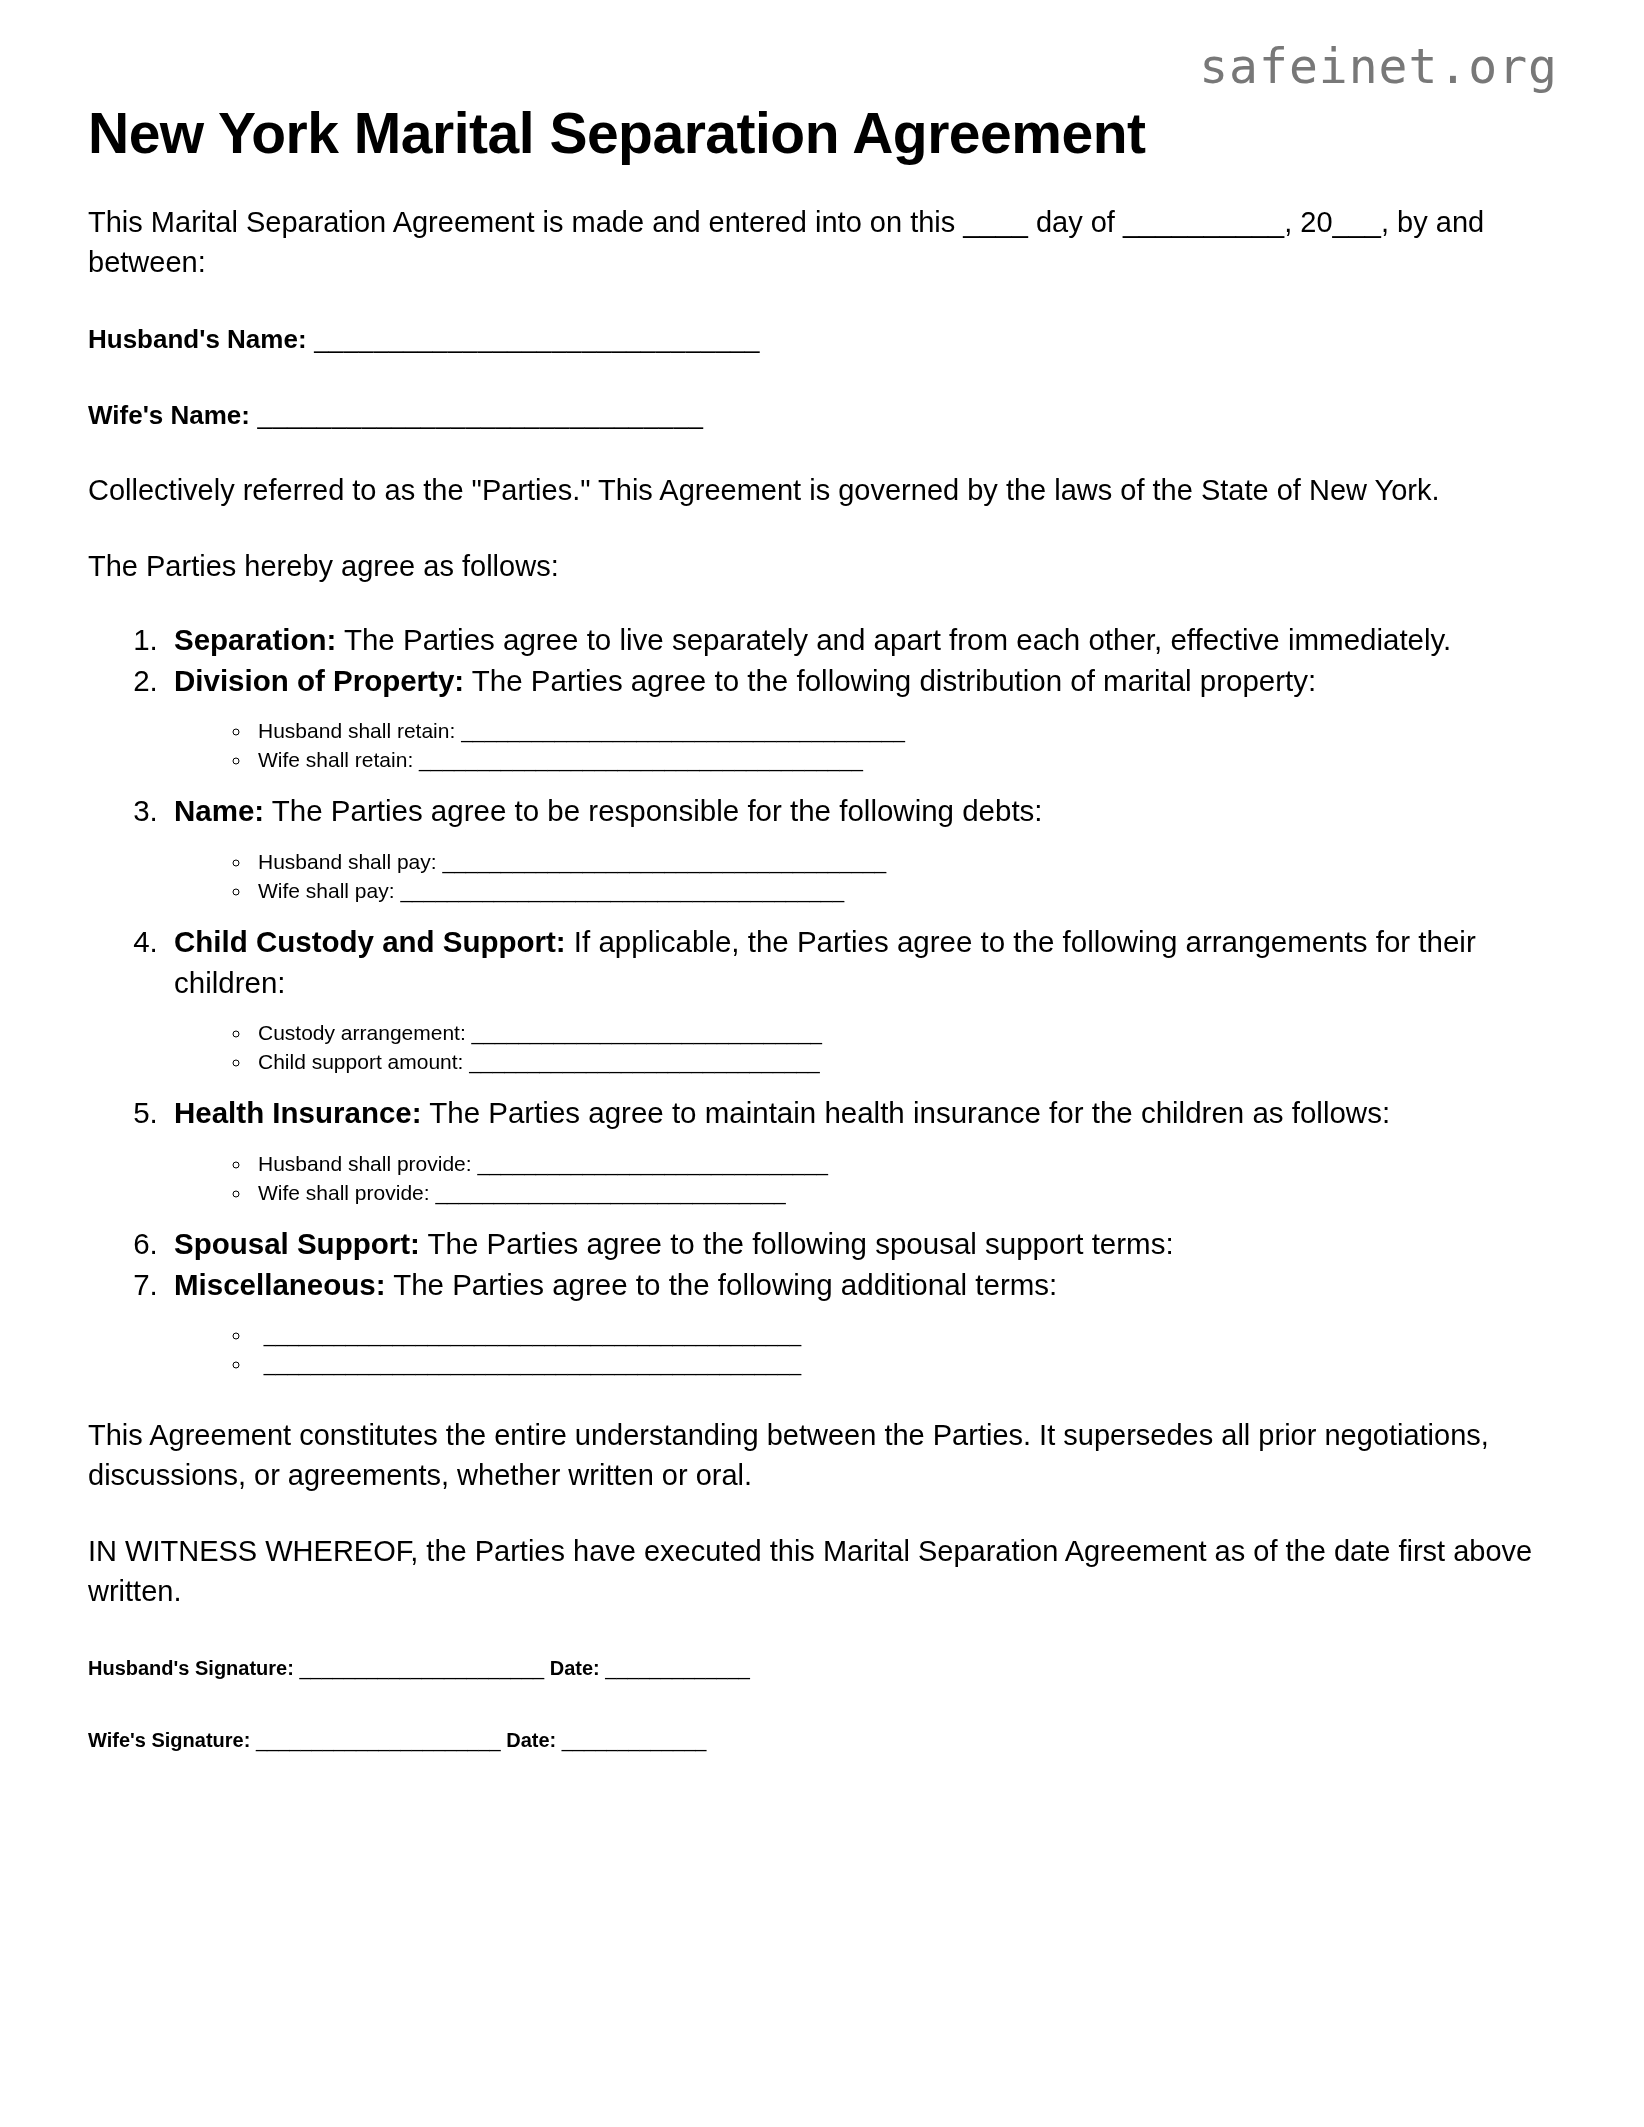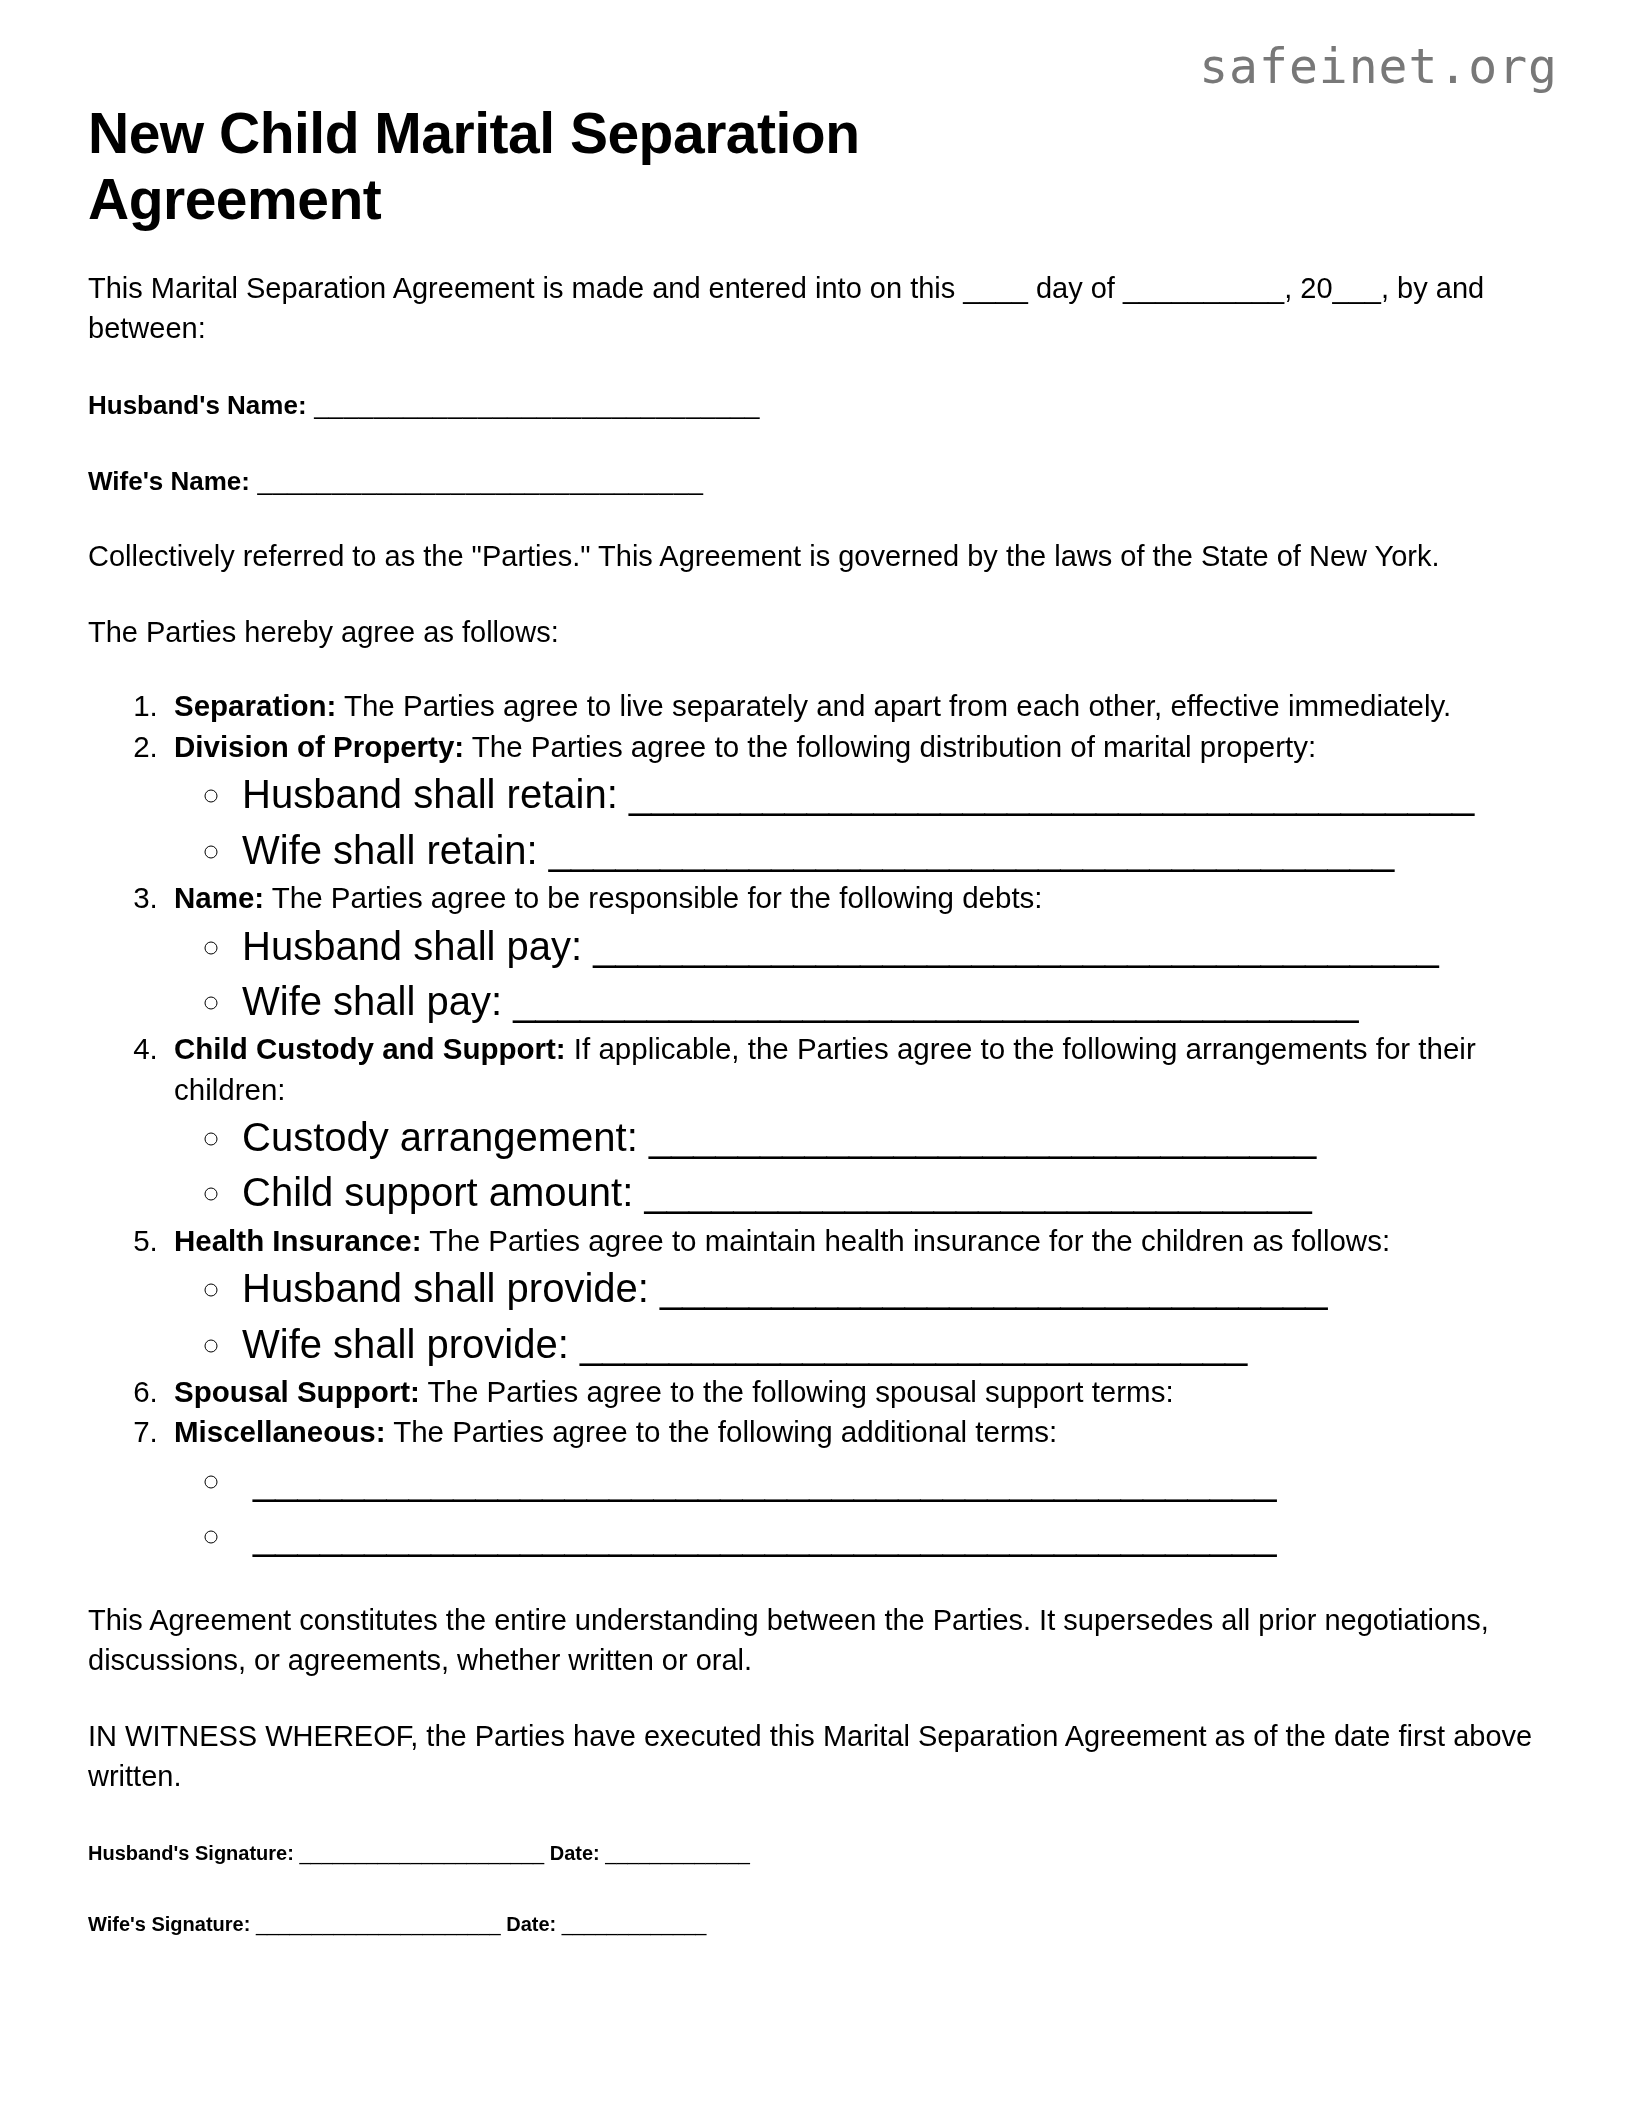--- a/index.html
+++ b/index.html
@@ -67,44 +67,44 @@
     padding-left: 78px;
     max-width: 1420px;
   }
   ol.terms > li {
     margin: 0 0 0 0;
     padding-left: 8px;
   }
   ol.terms > li > .itemtext { display: inline; }
   ul.subs {
     list-style-type: circle;
-    font-size: 40px;
+    font-size: 21px;
     line-height: 1.38;
-    margin: 0;
+    margin: 16px;
     padding-left: 62px;
   }
   ul.subs > li { padding-left: 6px; }
   ul.subs > li.blankline { list-style-type: circle; }
   .fill { white-space: pre; }
   .sig {
     font-size: 20px;
     font-weight: bold;
     line-height: 1.38;
     margin: 44px 0 0 0;
   }
   .sig .fill { font-weight: normal; }
 </style>
 </head>
 <body>
 
 <div class="page">
 
   <div class="watermark">safeinet.org</div>
 
-  <h1 class="doc-title">New Child Marital Separation Agreement</h1>
+  <h1 class="doc-title">New York Marital Separation Agreement</h1>
 
   <p class="para">This Marital Separation Agreement is made and entered into on this ____ day of __________, 20___, by and between:</p>
 
   <div class="labelline">
     <span>Husband's Name:</span><span class="fill"> ______________________________</span>
   </div>
 
   <div class="labelline">
     <span>Wife's Name:</span><span class="fill"> ______________________________</span>
   </div>

